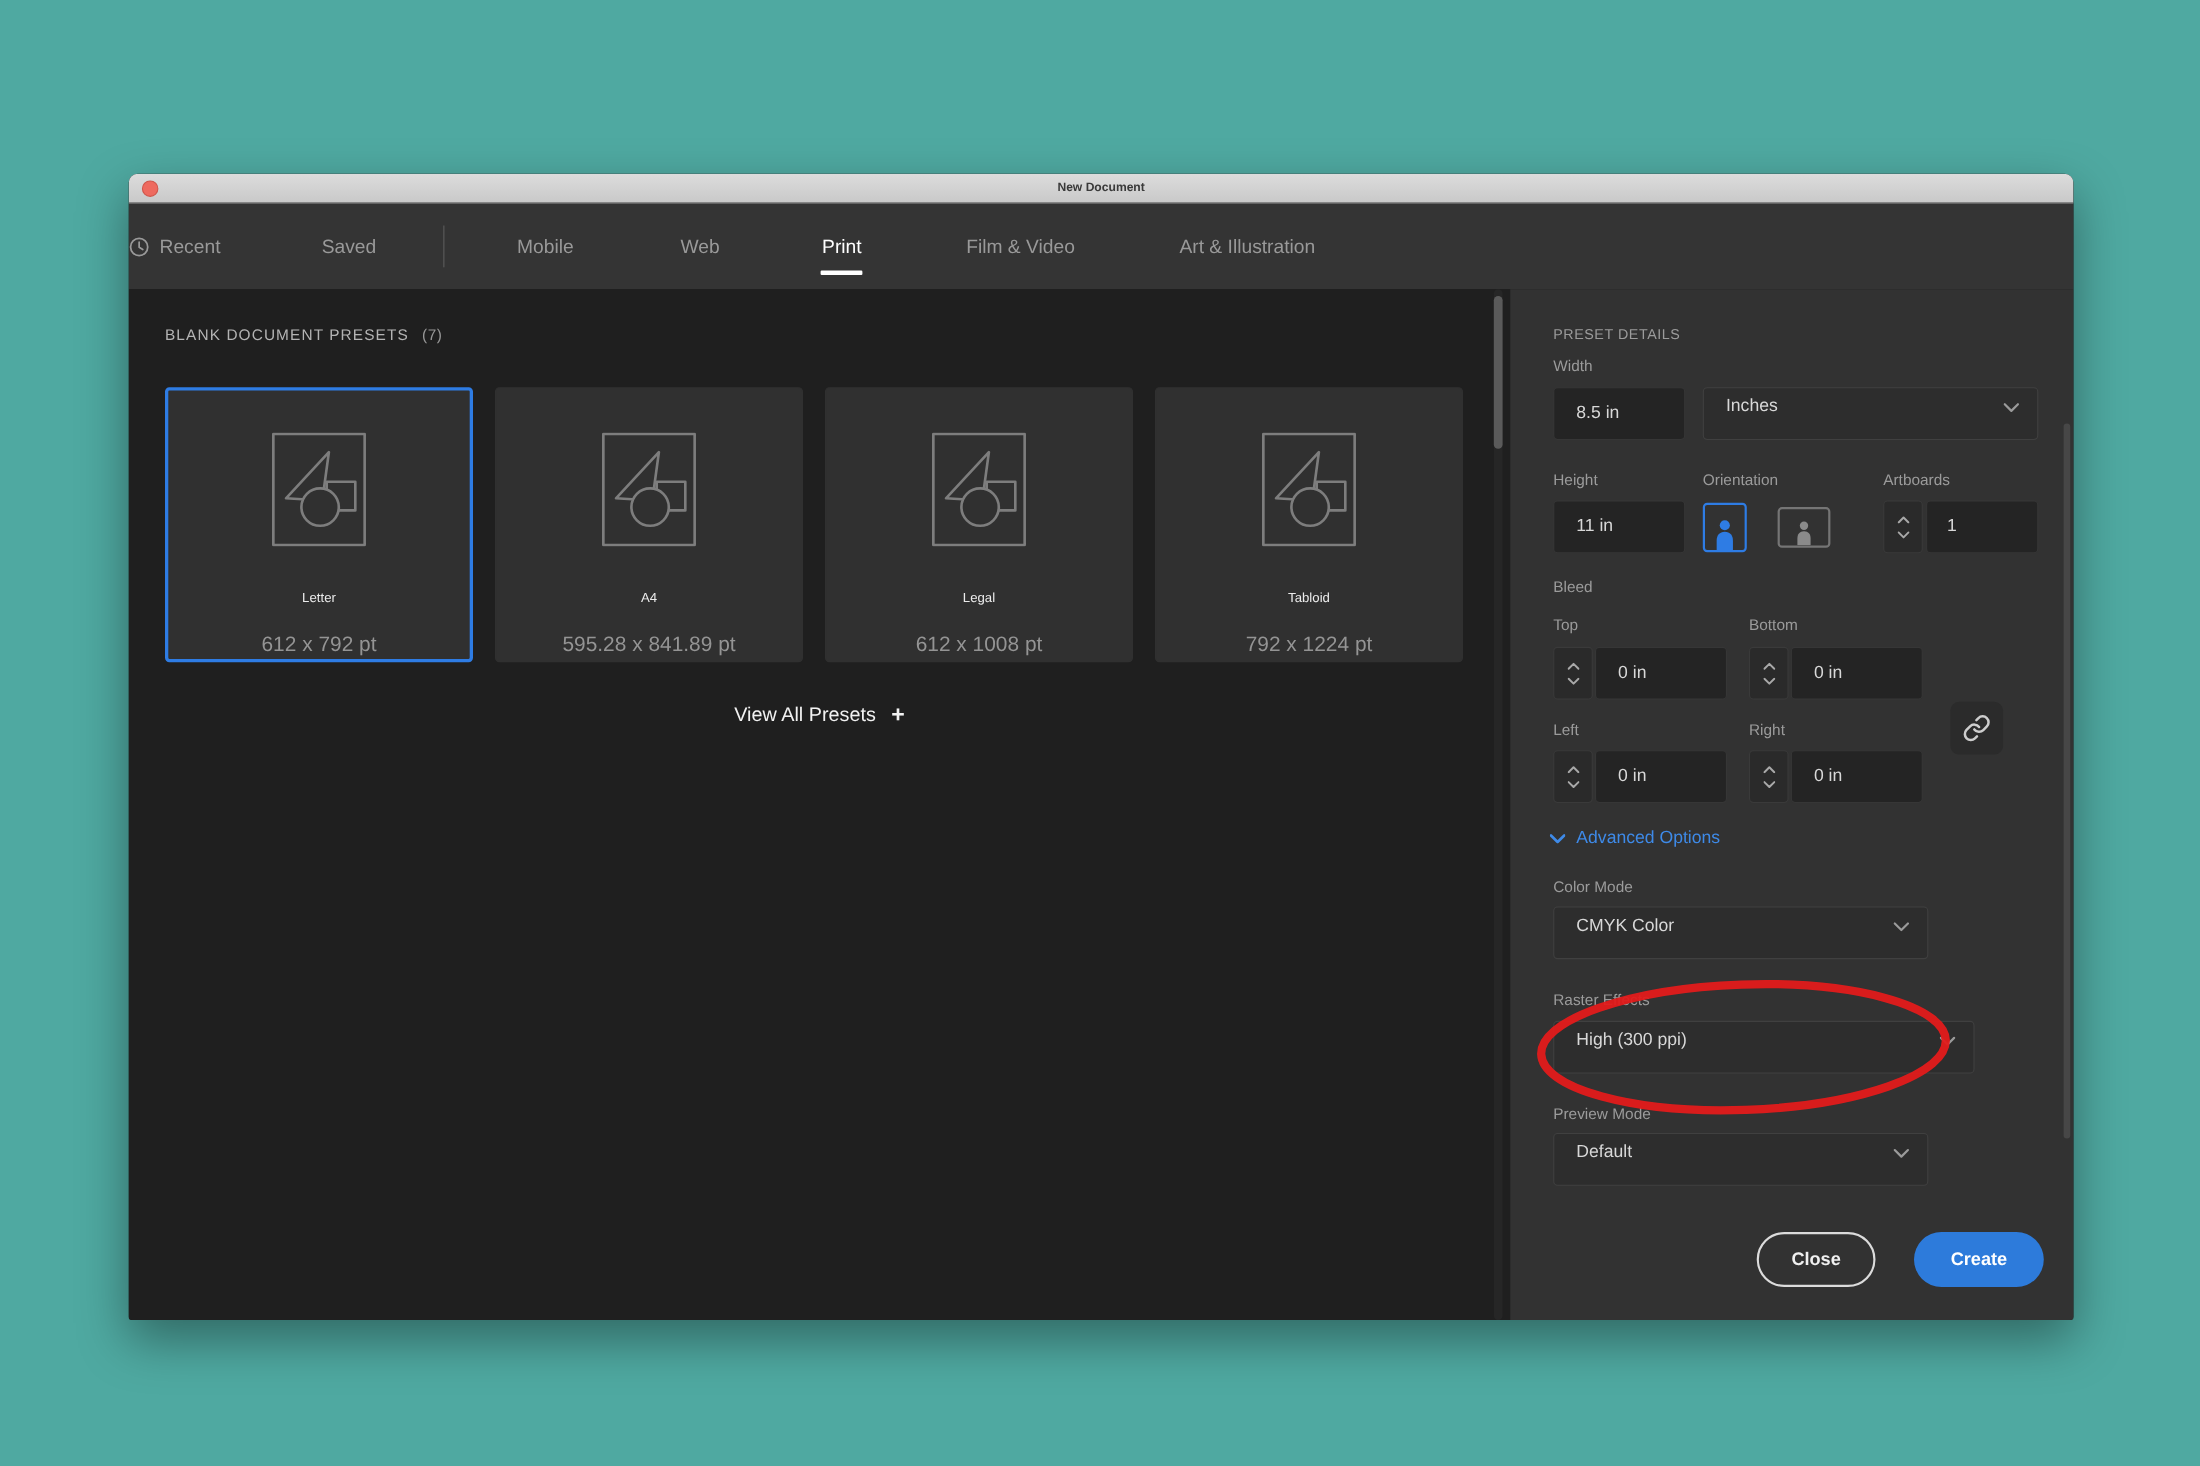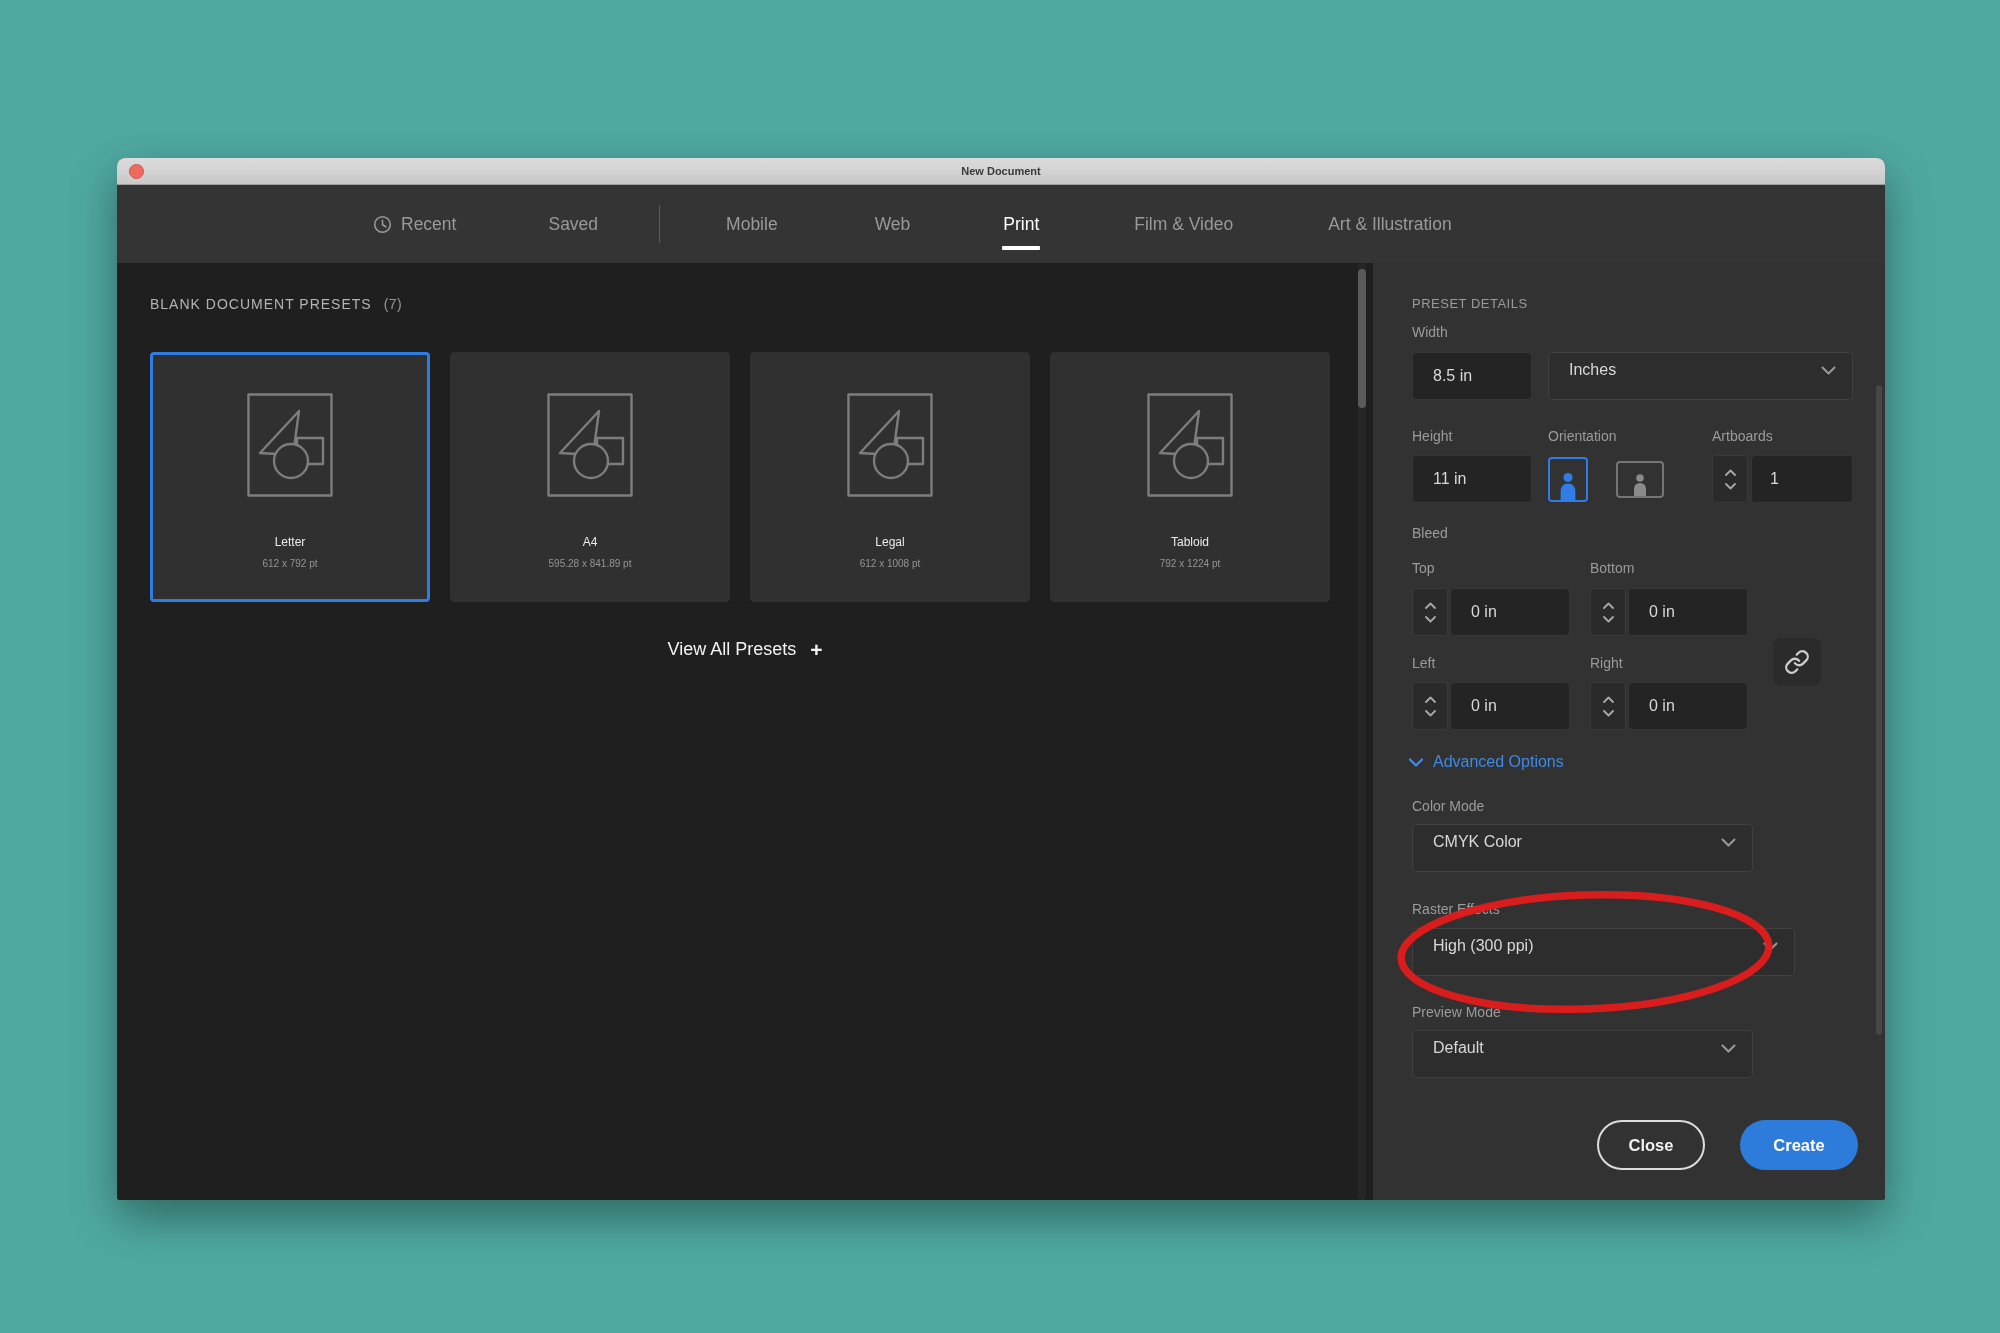--- a/index.html
+++ b/index.html
@@ -22,21 +22,20 @@
     display:flex; align-items:center; justify-content:center;
   }
   .traffic-red {
     position:absolute; left:12px; top:6px; width:15px; height:15px;
     border-radius:50%; background:#ee6a5f; border:1px solid #d0564b;
   }
   .win-title { font-size:11px; color:#3a3a3a; font-weight:700; }
   
   .tabbar {
     height:78px; background:#343434; display:flex; align-items:center;
-    padding-left:256px;
   }
   .tab { font-size:17.5px; color:#999; position:relative; white-space:nowrap; cursor:default; }
   .tab.active { color:#fff; }
   .tab.active::after {
     content:""; position:absolute; left:-1px; right:-1px; bottom:-15px;
     height:4px; background:#fff; border-radius:1px;
   }
   .tab-recent { display:flex; align-items:center; gap:9px; }
   .m92{margin-left:92px} .m61{margin-left:61px} .m66{margin-left:66px}
   .m97{margin-left:97px} .m93{margin-left:93px} .m95{margin-left:95px}
@@ -53,21 +52,21 @@
   .section-title .count { color:#979797; margin-left:12px; letter-spacing:.5px; }
   .cards { position:absolute; left:33px; top:89px; display:flex; gap:20px; }
   .card {
     width:280px; height:250px; background:#303030; border-radius:4px;
     border:1px solid #303030; display:flex; flex-direction:column; align-items:center;
   }
   .card.selected { border:3px solid #2E7CE4; }
   .card-icon { margin-top:40px; }
   .card.selected .card-icon { margin-top:38px; }
   .card-name { margin-top:34px; font-size:12px; color:#ebebeb; }
-  .card-dims { margin-top:9px; font-size:10px; color:#949494; }
+  .card-dims { margin-top:26px; font-size:19px; color:#949494; }
   .view-all {
     position:absolute; top:376px; left:0; width:100%;
     display:flex; justify-content:center; align-items:center; gap:14px;
     font-size:18px; color:#f2f2f2;
   }
   .view-all .plus { font-size:21px; font-weight:700; line-height:1; }
   
   .scroll-track-left { position:absolute; left:1241px; top:0; bottom:0; width:8px; background:#262626; border-radius:4px; }
   .scroll-thumb-left { position:absolute; left:1241px; top:6px; width:8px; height:139px; background:#5a5a5a; border-radius:4px; }
   .scroll-thumb-right { position:absolute; left:503px; top:122px; width:6px; height:650px; background:#474747; border-radius:3px; }

